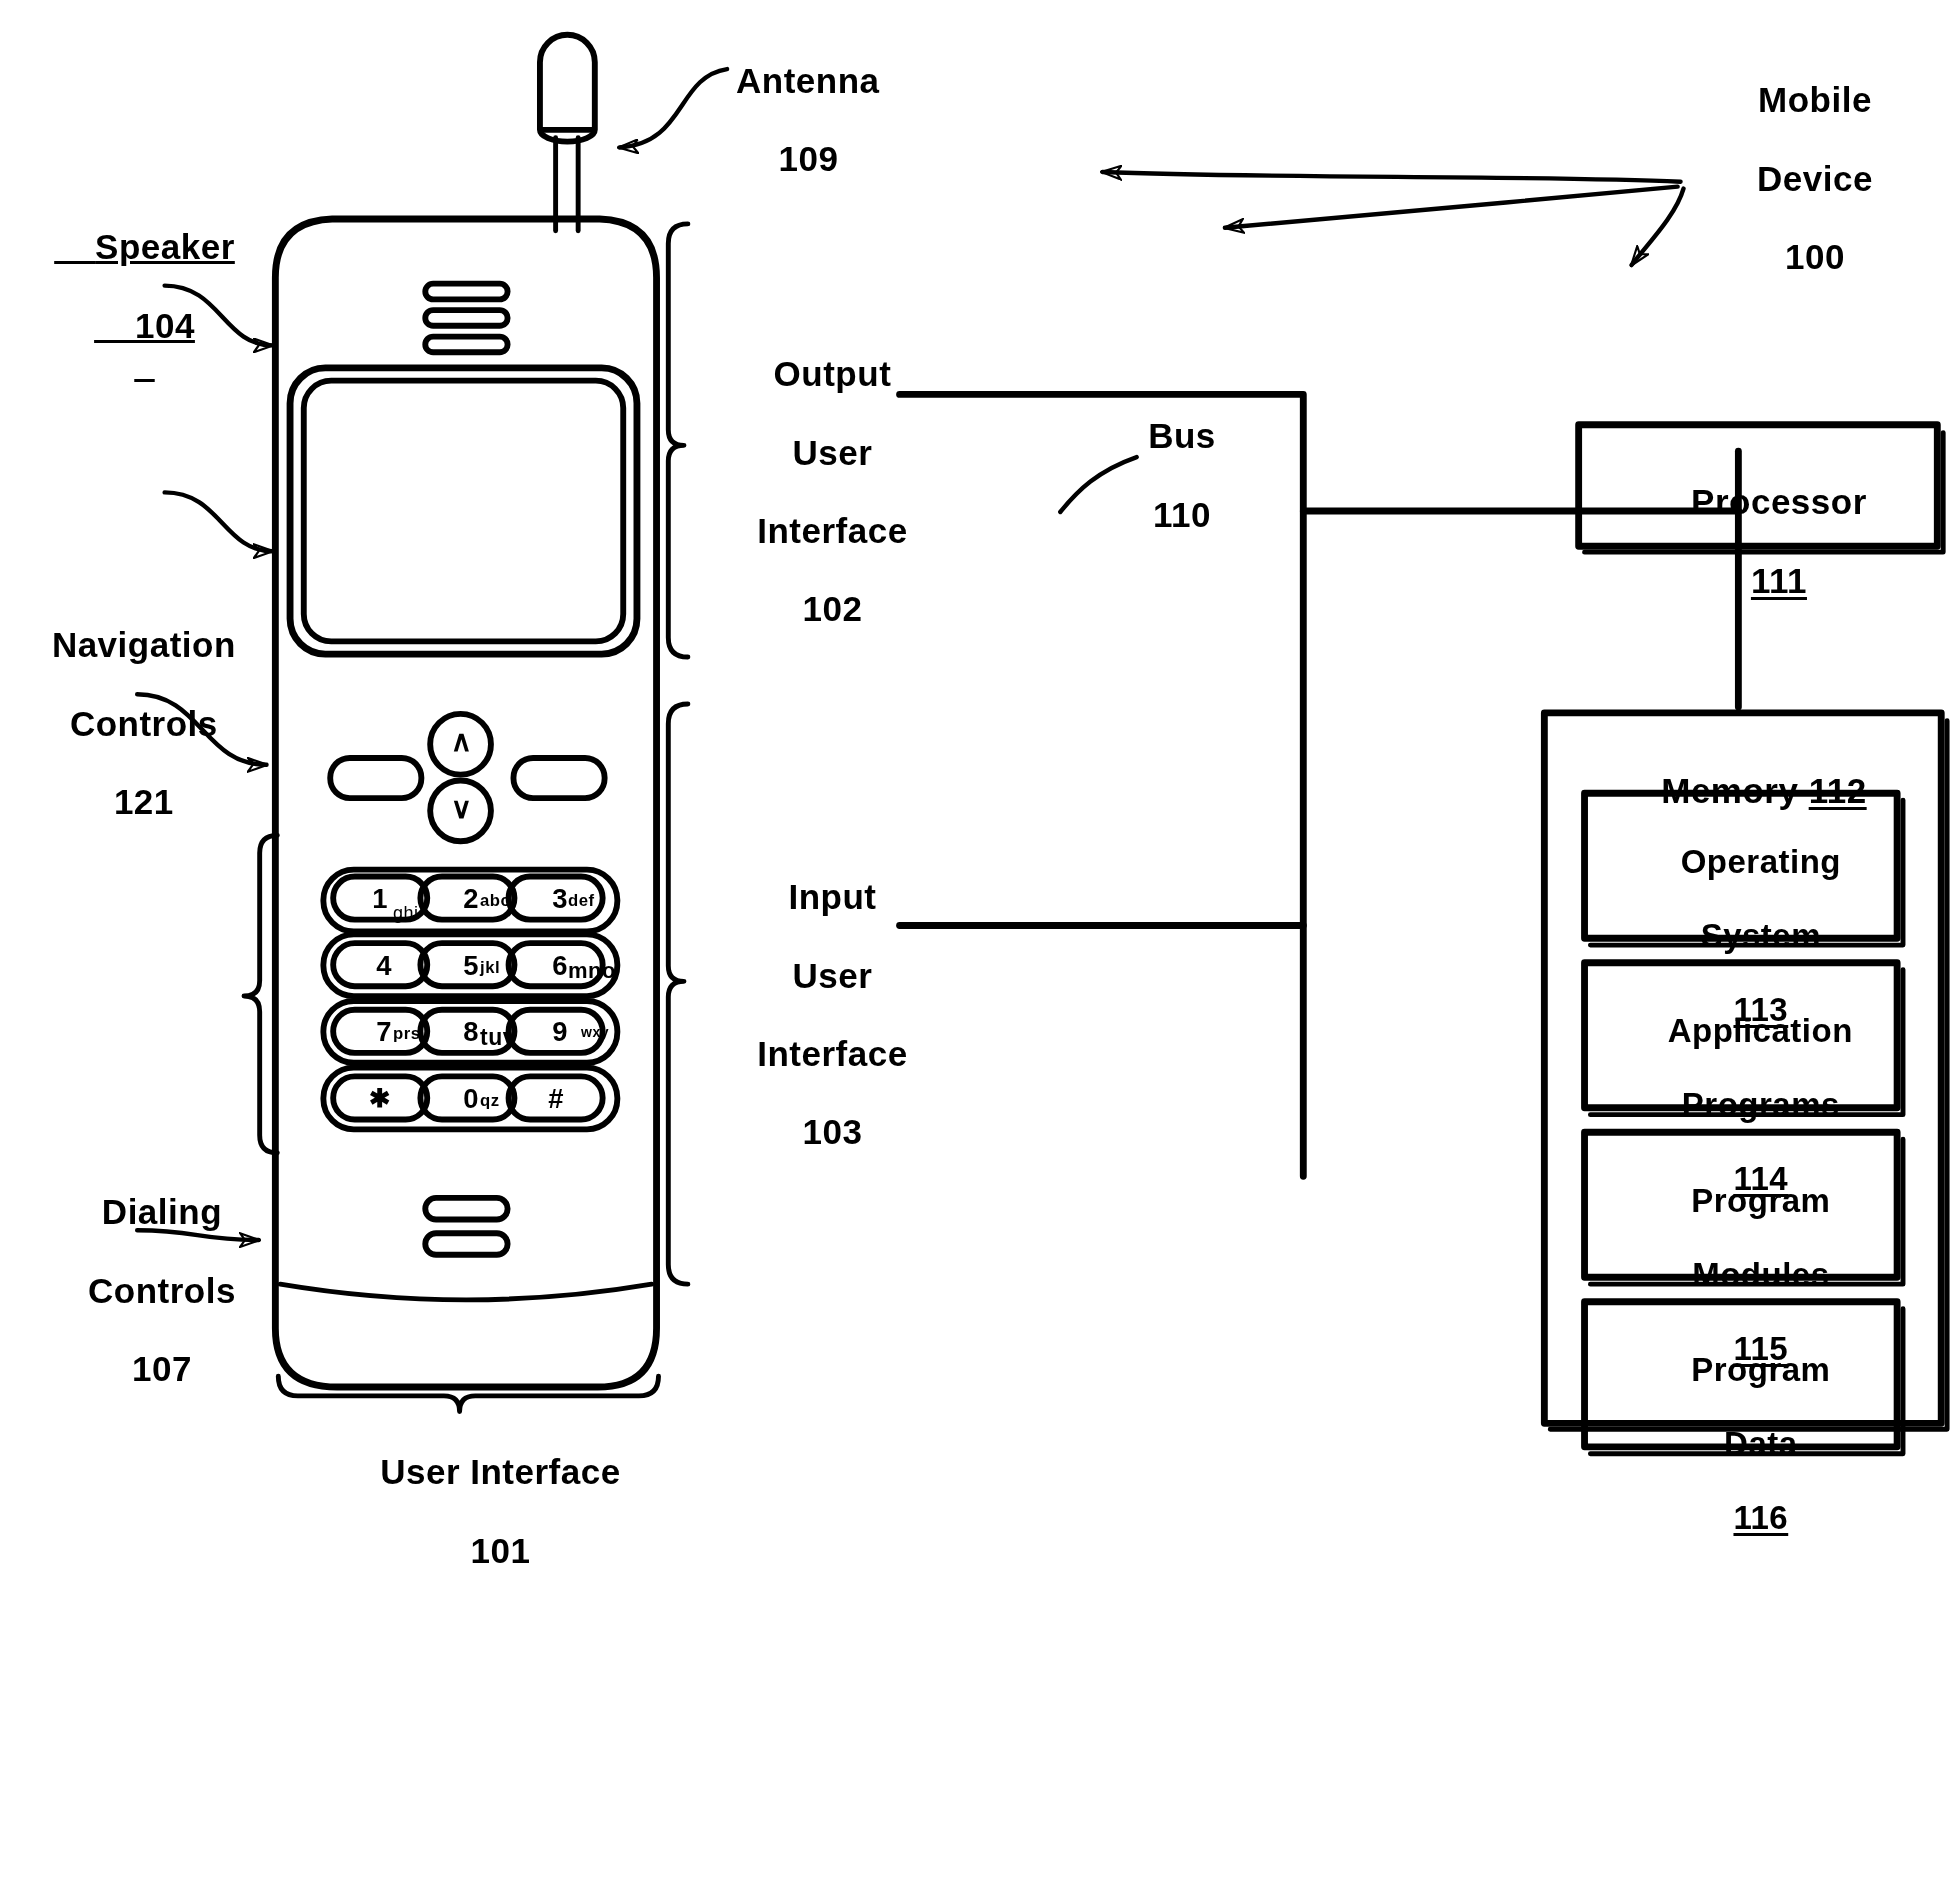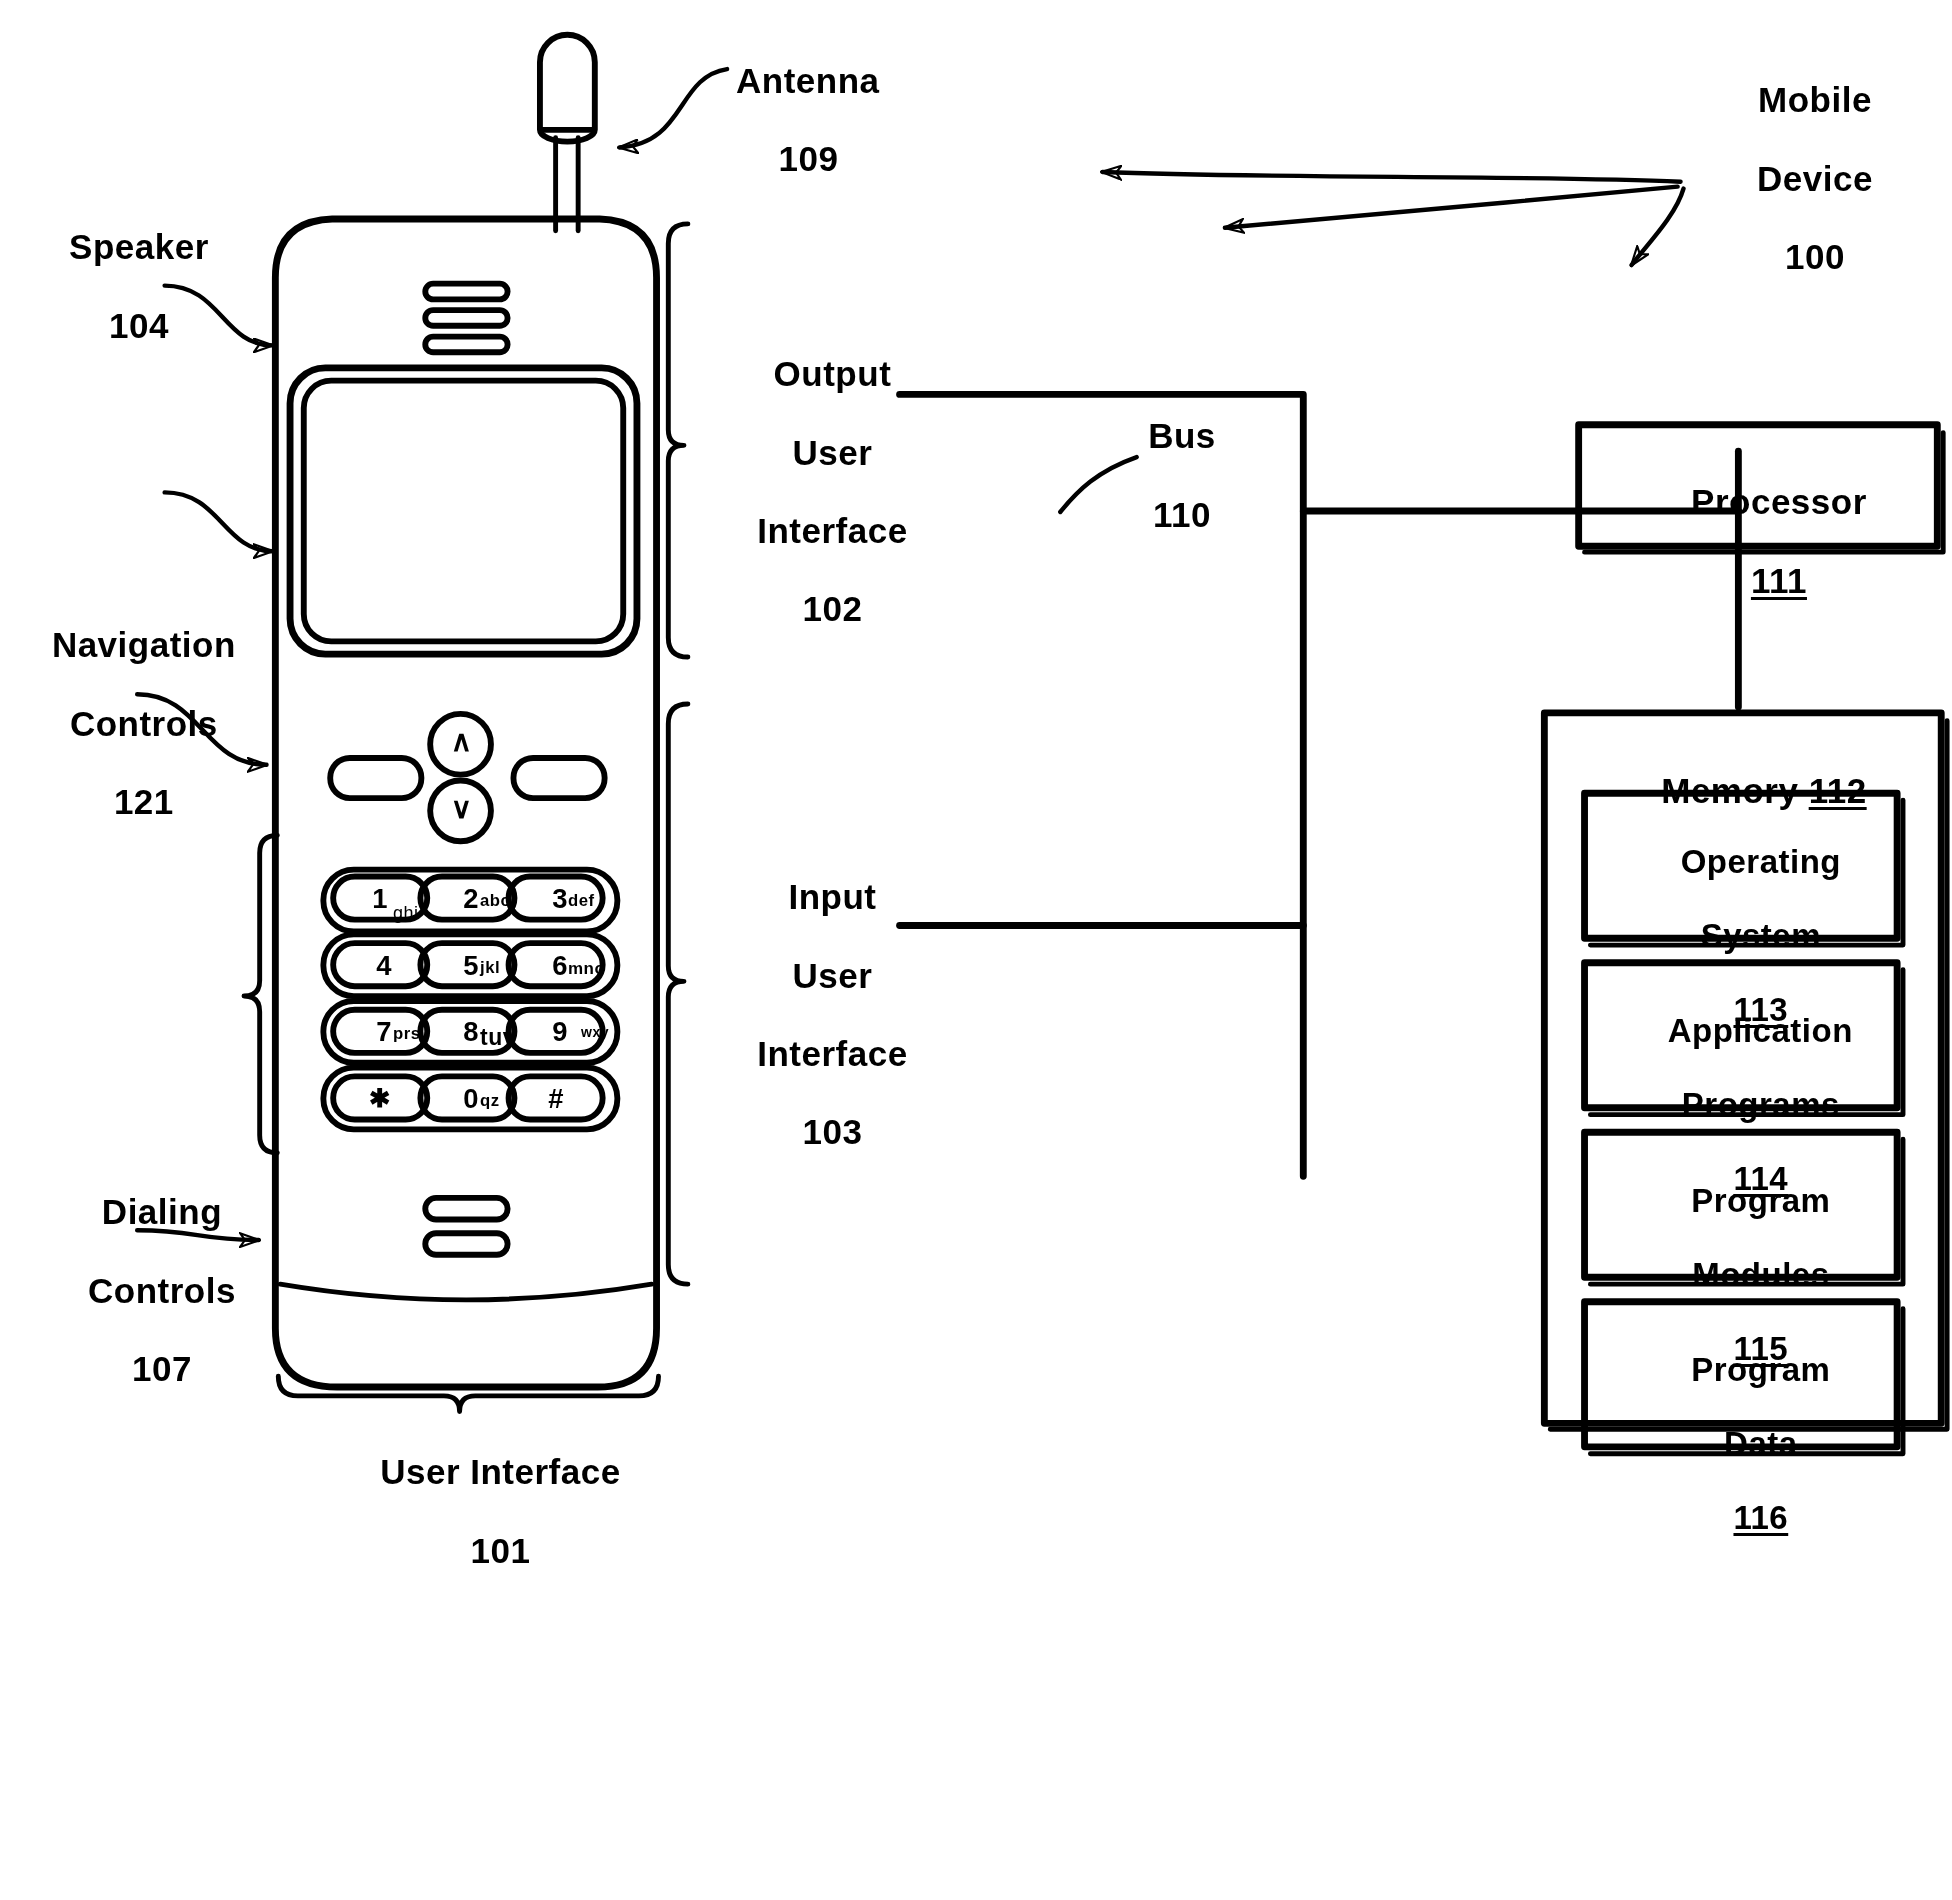--- a/index.html
+++ b/index.html
@@ -203,21 +203,21 @@
     <div class="lbl" style="left:509px;top:884px;width:59px;font-size:27.4px;font-weight:800;text-align:right;">3</div>
     <div class="lbl" style="left:568px;top:892px;width:35px;font-size:16.7px;font-weight:800;text-align:left;">def</div>
 
     <div class="lbl" style="left:333px;top:951px;width:59px;font-size:27.4px;font-weight:800;text-align:right;">4</div>
     <div class="lbl" style="left:393px;top:903px;width:35px;font-size:18px;font-weight:400;text-align:left;">ghi</div>
 
     <div class="lbl" style="left:420px;top:951px;width:59px;font-size:27.4px;font-weight:800;text-align:right;">5</div>
     <div class="lbl" style="left:480px;top:959px;width:35px;font-size:16.7px;font-weight:800;text-align:left;">jkl</div>
 
     <div class="lbl" style="left:509px;top:951px;width:59px;font-size:27.4px;font-weight:800;text-align:right;">6</div>
-    <div class="lbl" style="left:568px;top:959px;width:41px;font-size:17px;font-weight:800;text-align:left;">mno</div>
+    <div class="lbl" style="left:568px;top:959px;width:41px;font-size:22px;font-weight:800;text-align:left;">mno</div>
 
     <div class="lbl" style="left:333px;top:1017px;width:59px;font-size:27.4px;font-weight:800;text-align:right;">7</div>
     <div class="lbl" style="left:393px;top:1025px;width:35px;font-size:16.7px;font-weight:800;text-align:left;">prs</div>
 
     <div class="lbl" style="left:420px;top:1017px;width:59px;font-size:27.4px;font-weight:800;text-align:right;">8</div>
     <div class="lbl" style="left:480px;top:1025px;width:35px;font-size:23px;font-weight:800;text-align:right;">tuv</div>
 
     <div class="lbl" style="left:509px;top:1017px;width:59px;font-size:27.4px;font-weight:800;text-align:right;">9</div>
     <div class="lbl" style="left:568px;top:1025px;width:41px;font-size:14px;font-weight:800;text-align:right;">wxy</div>
 
@@ -233,21 +233,21 @@
     <span>Antenna</span><br>
     <span>109</span>
   </div>
 
   <div class="lbl sz-big" style="left:1682px;top:41px;width:225px;">
     <span>Mobile</span><br>
     <span>Device</span><br>
     <span>100</span>
   </div>
 
-  <div class="lbl sz-big" style="left:6px;top:188px;width:225px;">
+  <div class="lbl sz-big" style="left:32px;top:188px;width:225px;text-decoration:underline;">
     <span>Speaker</span><br>
     <span>104</span>
   </div>
 
 
   <div class="lbl sz-big" style="left:5.9px;top:586px;width:235px;">
     <span>Navigation</span><br>
     <span>Controls</span><br>
     <span>121</span>
   </div>

